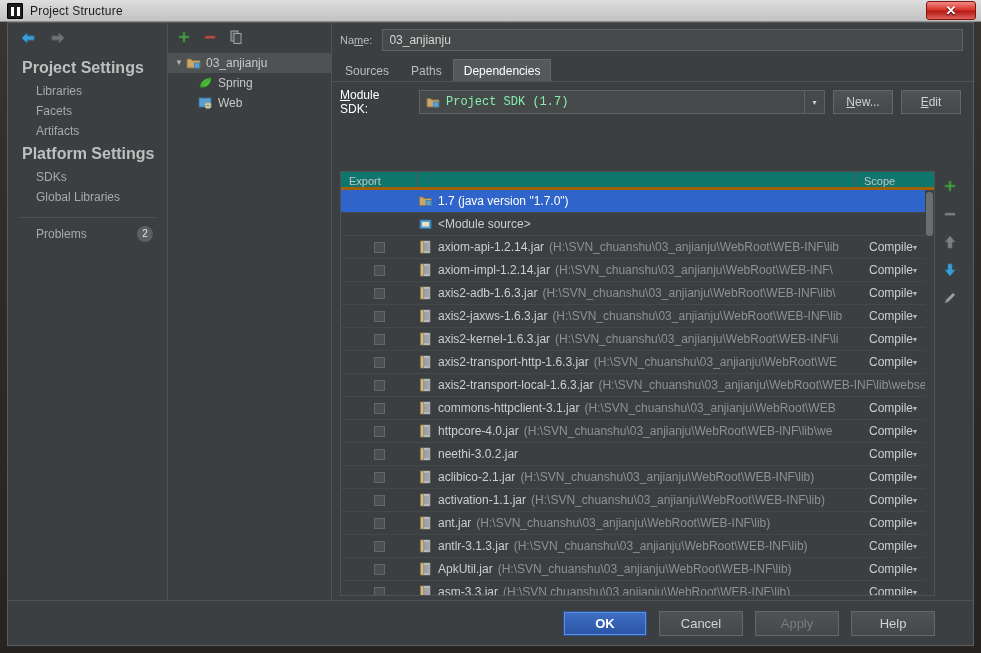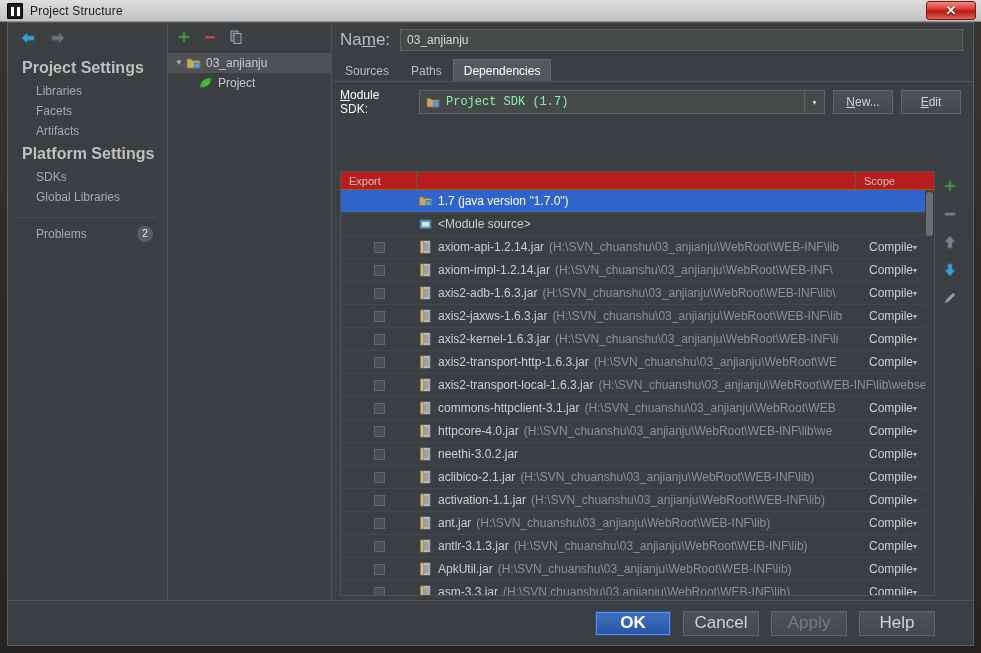--- a/index.html
+++ b/index.html
@@ -93,21 +93,21 @@
         color:#b0b0b0; font-size:8px; flex:none; margin-left:4px; }
   .tnode-ico{ width:15px; height:14px; margin-right:5px; flex:none; }
   .indent{ width:30px; flex:none; }
 
   
   .content{
     position:absolute; left:324px; top:0; right:0; height:579px;
     background:#3c3f41;
   }
   .name-row{ display:flex; align-items:center; height:34px; padding:0 10px 0 8px; }
-  .name-label{ font-size:17px; color:#bbbbbb; margin-right:10px; }
+  .name-label{ font-size:11px; color:#bbbbbb; margin-right:10px; }
   .name-label u{ text-decoration:underline; }
   .txtfield{
     flex:1; height:22px; background:#45494a; border:1px solid #5e6264;
     color:#d6d6d6; font-size:12px; padding:0 6px; line-height:20px;
     font-family:"Liberation Sans", sans-serif;
   }
   .tabs{ display:flex; height:24px; padding-left:2px; align-items:flex-end; }
   .tab{
     height:22px; line-height:22px; padding:0 10px; font-size:12px;
     color:#bcbcbc; background:transparent; border:1px solid transparent;
@@ -133,21 +133,21 @@
     background:linear-gradient(180deg,#4f5355 0%,#44484a 100%);
     border:1px solid #636769; color:#d0d0d0; font-size:12px;
     display:flex; align-items:center; justify-content:center;
     font-family:"Liberation Sans", sans-serif;
   }
   .btn u{ text-decoration:underline; }
 
   
   .tablewrap{ position:absolute; left:8px; top:148px; right:8px; bottom:6px; display:flex; }
   .table{ flex:1; border:1px solid #4f5355; background:#3c3f41; position:relative; overflow:hidden; }
-  .thead{ display:flex; height:18px; background:#b91c1c; border-bottom:1px solid #a16207; }
+  .thead{ display:flex; height:18px; background:#0f766e; border-bottom:3px solid #a16207; }
   .th{ font-size:11px; color:#c5c5c5; line-height:18px; padding-left:8px; }
   .th.export{ width:76px; border-right:1px solid #55595b; }
   .th.mid{ flex:1; border-right:1px solid #55595b; }
   .th.scope{ width:78px; }
   .tbody{ position:absolute; left:0; top:18px; right:0; bottom:0; }
   .row{
     display:flex; align-items:center; height:23px;
     border-bottom:1px solid #45484a;
   }
   .row.selected{ background:#2f65ca; }
@@ -176,21 +176,21 @@
   .vthumb{ position:absolute; left:1px; top:2px; width:7px; height:44px; background:#6a6e70; border-radius:3px; }
 
   
   .footer{
     position:absolute; left:0; bottom:0; width:965px; height:45px;
     background:#3c3f41; border-top:1px solid #4f5355;
     display:flex; align-items:center; justify-content:flex-end;
     padding-right:38px; gap:12px;
   }
   .fbtn{
-    width:76px; height:25px; font-size:17px;
+    width:84px; height:25px; font-size:13px;
     display:flex; align-items:center; justify-content:center;
     background:linear-gradient(180deg,#4f5355 0%,#44484a 100%);
     border:1px solid #646769; color:#d2d2d2;
   }
   .fbtn.primary{
     background:linear-gradient(180deg,#3f6fc4 0%,#2a54a4 100%);
     border:1px solid #2b4f90; color:#ffffff; font-weight:bold;
     box-shadow:0 0 0 1px #5c90e0 inset;
   }
   .fbtn.disabled{ color:#7a7d7f; }
@@ -278,23 +278,34 @@
         </div>
 
         <div class="tree-row">
           <span class="indent"></span>
           <span class="tnode-ico">
             <svg width="15" height="14" viewBox="0 0 15 14">
               <path d="M2 11 C3 4 9 2 13 2 C13 8 9 12 2 11 Z" fill="#4fbf3f" stroke="#2d8a24" stroke-width=".8"></path>
               <path d="M2.5 11.5 C5 8 8 5.5 12 3" stroke="#2d8a24" stroke-width=".8" fill="none"></path>
             </svg>
           </span>
-          <span>Project</span>
-        </div>
-
+          <span>Spring</span>
+        </div>
+
+        <div class="tree-row">
+          <span class="indent"></span>
+          <span class="tnode-ico">
+            <svg width="15" height="14" viewBox="0 0 15 14">
+              <rect x="1" y="2" width="12" height="9" fill="#5a9fd4" stroke="#35719e" stroke-width=".9"></rect>
+              <circle cx="10" cy="9.5" r="3.2" fill="#e8e4c6" stroke="#9a9477" stroke-width=".8"></circle>
+              <path d="M7 9.5 h6 M10 6.3 v6.4" stroke="#7f7a5e" stroke-width=".7"></path>
+            </svg>
+          </span>
+          <span>Web</span>
+        </div>
       </div>
     </div>
 
     <div class="content">
 
       <div class="name-row">
         <span class="name-label">Na<u>m</u>e:</span>
         <input class="txtfield" value="03_anjianju" style="">
       </div>
 

